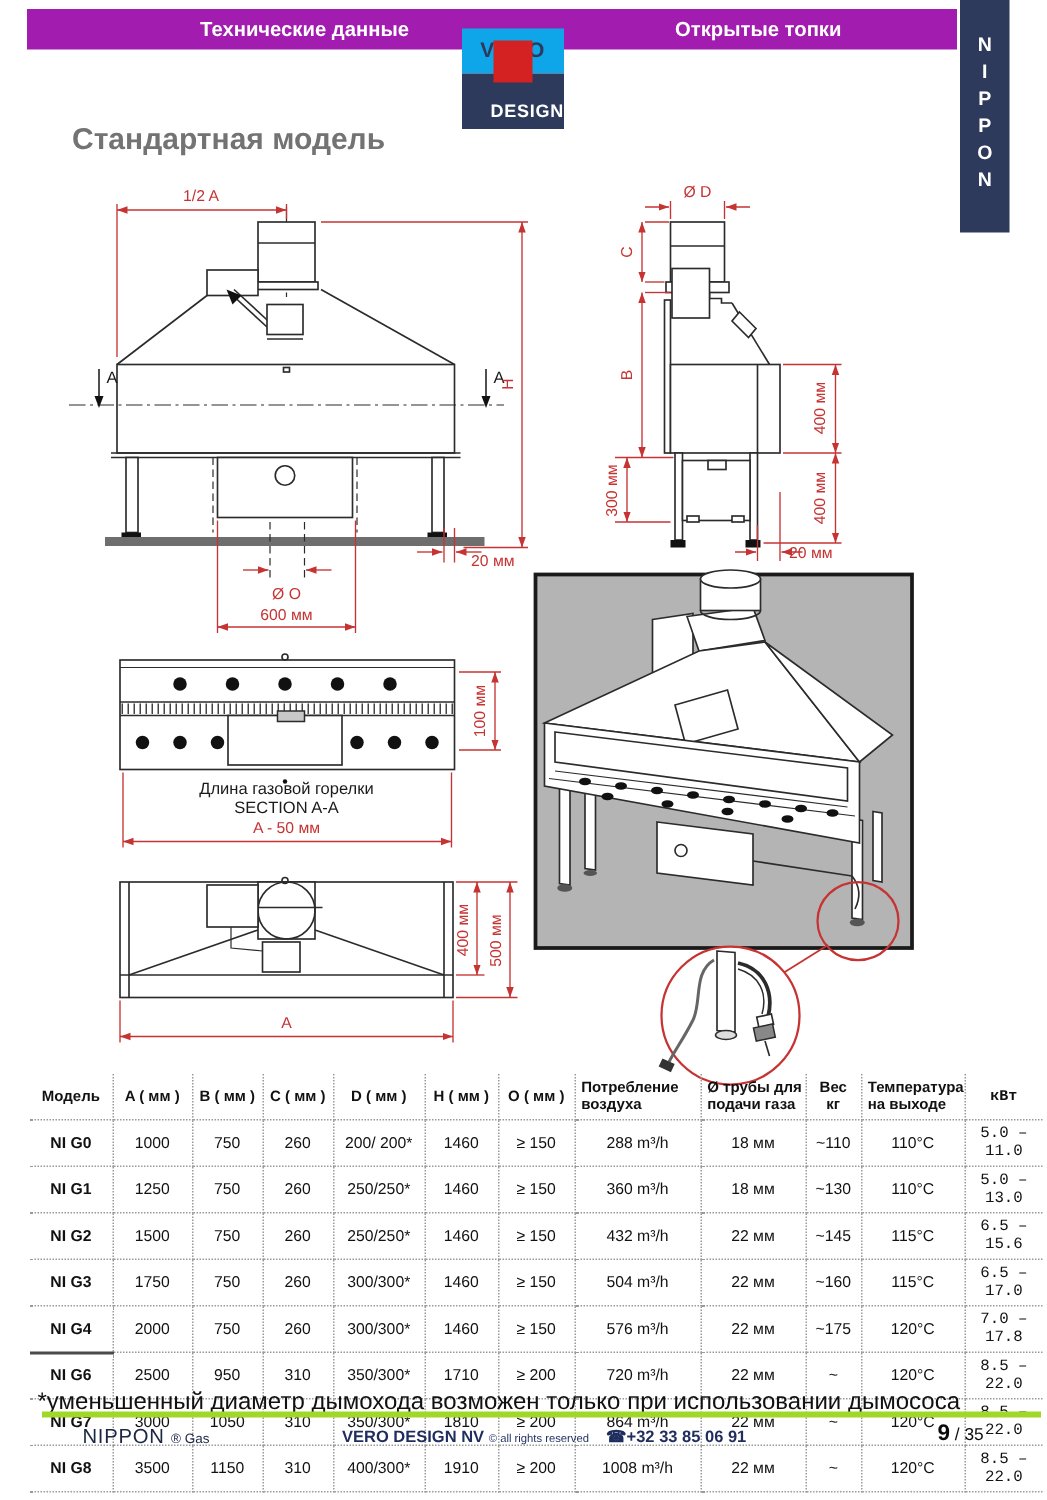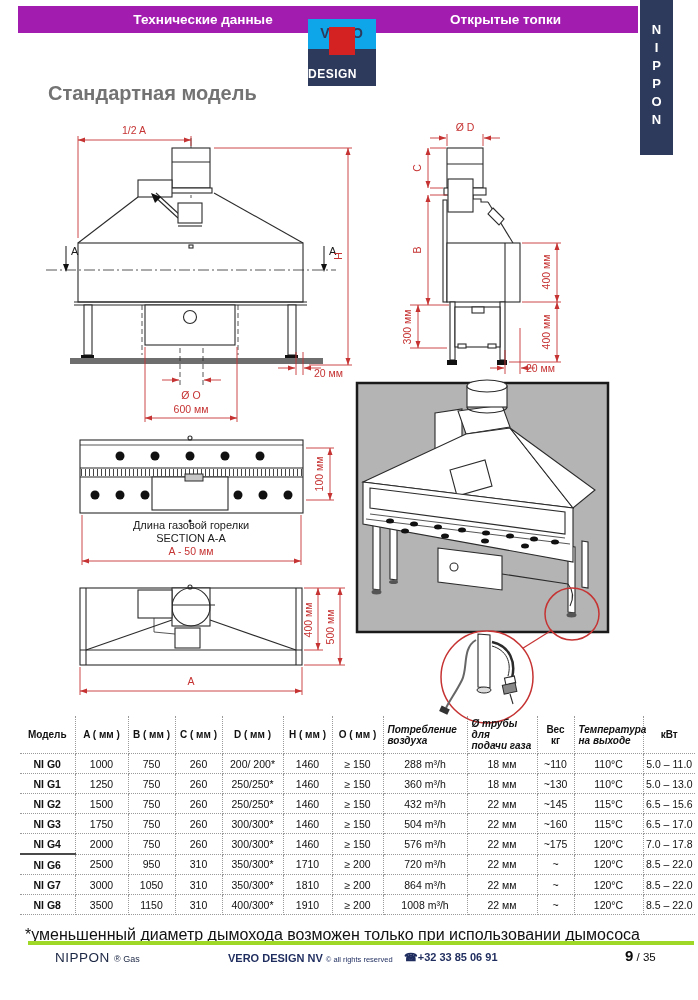--- a/index.html
+++ b/index.html
@@ -8,21 +8,21 @@
   
   .topbar{position:absolute;left:18px;top:6px;width:620px;height:27px;background:#a21caf;}
   .tab{position:absolute;top:0;height:27px;line-height:27px;text-align:center;
        color:#fff;font-weight:bold;font-size:13.5px;}
   .tab-left{left:60px;width:250px;}
   .tab-right{left:355px;width:265px;}
   .logo{position:absolute;left:308px;top:3px;width:68px;height:67px;z-index:3;}
   .logo-top{height:30px;background:#0ea5e9;color:#2d3a5c;font-weight:bold;font-size:14px;
             text-align:center;line-height:28px;letter-spacing:1px;margin-top:16px;}
   .logo-bottom{height:37px;background:#2d3a5c;color:#fff;font-weight:bold;font-size:12px;
-            text-align:left;line-height:16px;padding-top:17px;box-sizing:border-box;letter-spacing:0.5px;}
+            text-align:right;line-height:16px;padding-top:17px;box-sizing:border-box;letter-spacing:0.5px;}
   .logo-red{position:absolute;left:21px;top:24px;width:26px;height:28px;background:#d42222;}
   .nippon{position:absolute;left:640px;top:0;width:33px;height:155px;background:#2d3a5c;z-index:2;}
   .nippon-text{display:flex;flex-direction:column;align-items:center;gap:3px;
                padding-top:22px;color:#fff;font-weight:bold;font-size:13px;}
   .page-title{position:absolute;left:48px;top:82px;font-size:20px;font-weight:bold;color:#737373;}
   
   svg{position:absolute;}
   .geo{fill:none;stroke:#2b2b2b;stroke-width:1.1;}
   .geow{fill:#fff;stroke:#2b2b2b;stroke-width:1.1;}
   .thin{stroke-width:0.8;}
@@ -34,22 +34,22 @@
   .blk{fill:#111;stroke:none;}
   .mid{text-anchor:middle;}
   
   .spec-table{position:absolute;left:20px;top:716px;width:675px;border-collapse:collapse;
               table-layout:fixed;font-size:10.5px;}
   .spec-table th{font-weight:bold;font-size:10px;white-space:pre-line;vertical-align:middle;
                  border-right:1px dotted #9a9a9a;border-bottom:1px dotted #9a9a9a;
                  padding:2px 1px;height:26px;text-align:center;line-height:11px;}
   .spec-table td{border-right:1px dotted #9a9a9a;border-bottom:1px dotted #9a9a9a;
                  text-align:center;padding:3px 1px;height:13px;}
-  .spec-table th:last-child,.spec-table td:last-child{border-right:none;}
-  .spec-table th.ta-l{text-align:left;padding-left:4px;font-style:italic;}
+  .spec-table th:last-child,.spec-table td:last-child{border-right:none;font-family:Liberation Mono, monospace;}
+  .spec-table th.ta-l{text-align:left;padding-left:4px;}
   .spec-table td.model{font-weight:bold;}
   .spec-table td.g4line{border-bottom:2px solid #4a4a4a;}
   
   .footnote{position:absolute;left:25px;top:926px;font-size:16px;color:#111;}
   .greenline{position:absolute;left:28px;top:941px;width:666px;height:4px;background:#a0d828;}
   .f-brand{position:absolute;left:55px;top:950px;font-size:13.5px;color:#1c2744;letter-spacing:0.5px;}
   .f-brand .small{font-size:9px;letter-spacing:0;}
   .f-company{position:absolute;left:228px;top:952px;font-size:11px;font-weight:bold;color:#1e2c5e;}
   .f-rights{font-size:7.5px;font-weight:normal;}
   .f-phone{position:absolute;left:404px;top:951px;font-size:11px;font-weight:bold;color:#1e2c5e;}

